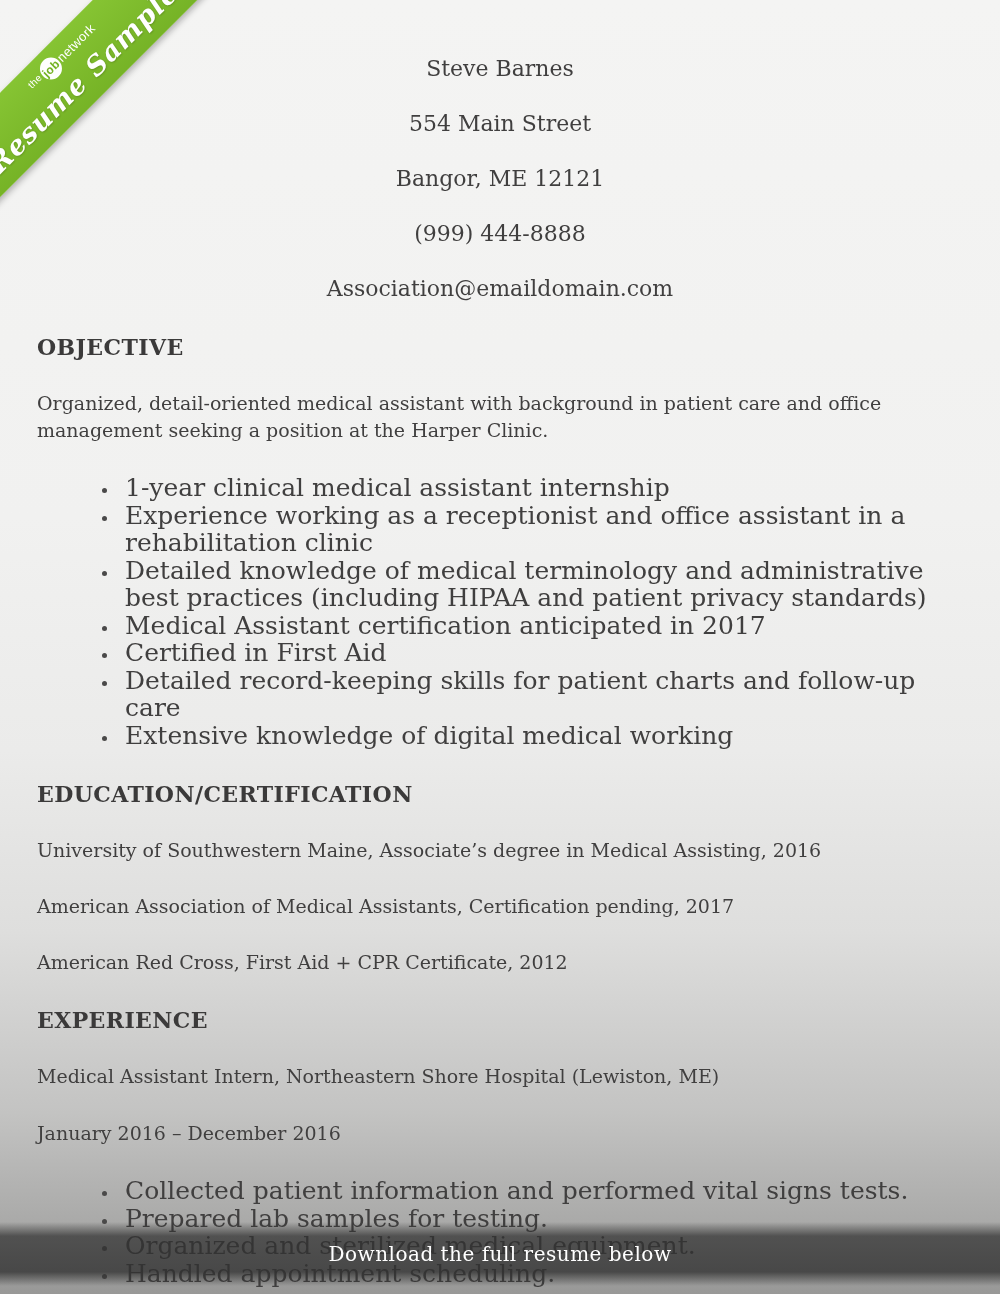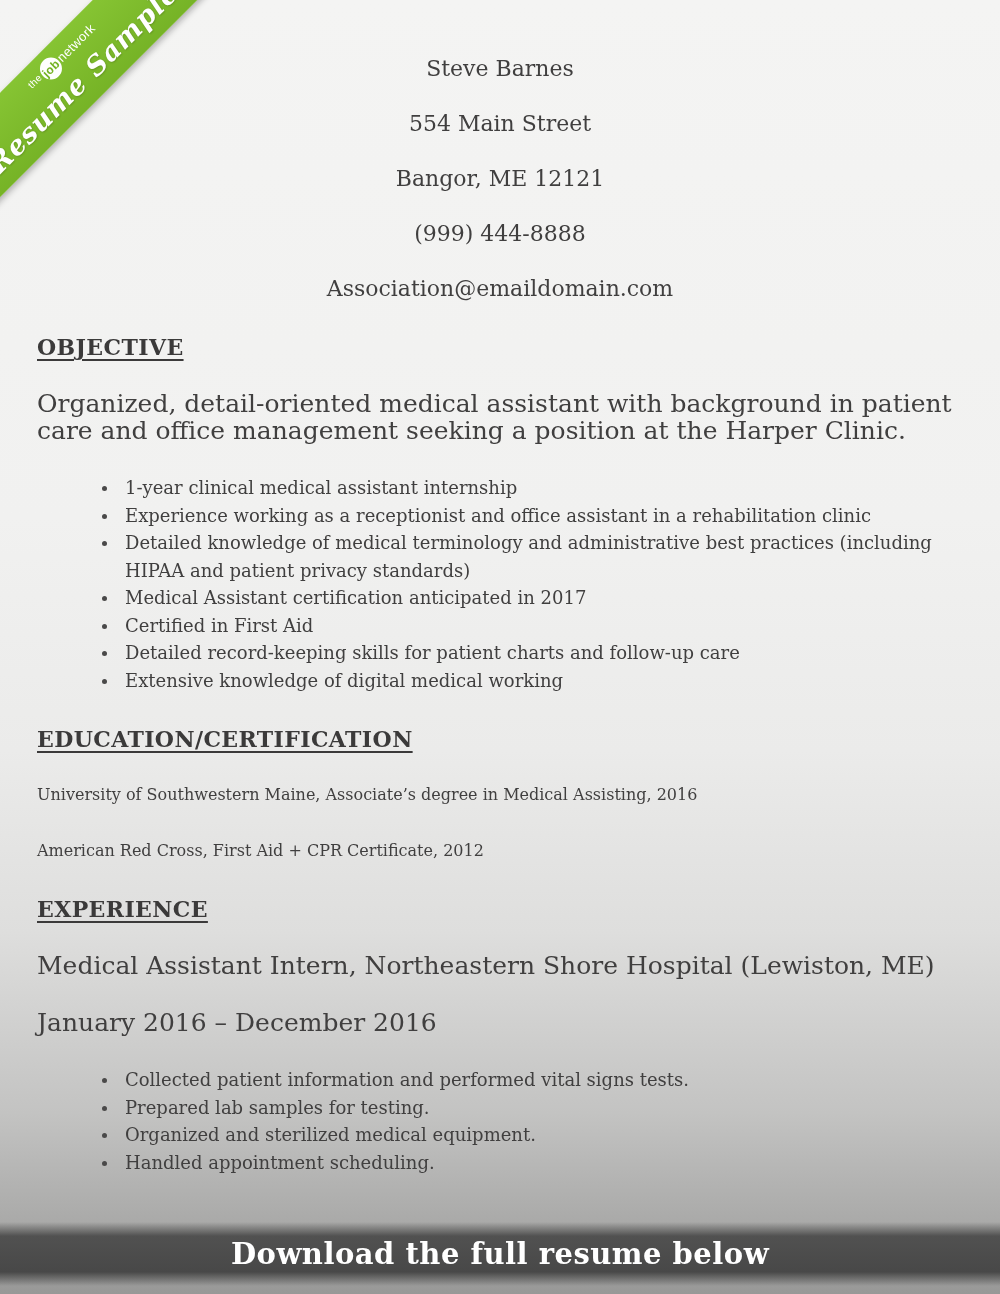--- a/index.html
+++ b/index.html
@@ -21,41 +21,40 @@
   .contact { text-align: center; font-size: 22px; }
   .contact p { margin: 0 0 29px 0; line-height: 26px; }
 
   
   h2 {
     font-size: 22px; line-height: 26px;
     margin: 32px 0 30px 0;
     font-weight: bold;
     color: #3b3a3a;
     letter-spacing: 0.4px;
-    text-decoration: underline;
     text-underline-offset: 4px;
     text-decoration-thickness: 2px;
   }
   h2.first { margin-top: 32px; }
 
   
   .body-text {
-    font-size: 25px; line-height: 27px;
+    font-size: 19px; line-height: 27px;
     margin: 0 0 30px 0;
   }
   .edu-list p {
-    font-size: 16px; line-height: 26px;
+    font-size: 19px; line-height: 26px;
     margin: 0 0 30px 0;
   }
 
   
   ul.bullets {
     margin: 11px 0 28px 0;
     padding-left: 82px;
-    font-size: 18px;
+    font-size: 25px;
   }
   ul.bullets li {
     line-height: 27.5px;
     padding-left: 6px;
   }
   ul.bullets li::marker { color: #4a4949; font-size: 16px; }
 
   
   .ribbon {
     position: absolute;
@@ -106,22 +105,22 @@
     background: linear-gradient(180deg,
       rgba(55,55,55,0) 0%,
       rgba(48,48,48,0.72) 22%,
       rgba(48,48,48,0.78) 78%,
       rgba(55,55,55,0) 100%);
     z-index: 6;
   }
   .download-overlay span {
     color: #ffffff;
     font-family: "DejaVu Serif", serif;
-    font-weight: bold;
-    font-size: 29px;
+    font-weight: normal;
+    font-size: 20px;
     letter-spacing: 0.5px;
     cursor: pointer;
   }
 </style>
 </head>
 <body>
 
 <div class="page">
 
   <div class="contact">
@@ -141,20 +140,21 @@
       <li>Detailed knowledge of medical terminology and administrative best practices (including HIPAA and patient privacy standards)</li>
       <li>Medical Assistant certification anticipated in 2017</li>
       <li>Certified in First Aid</li>
       <li>Detailed record-keeping skills for patient charts and follow-up care</li>
       <li>Extensive knowledge of digital medical working</li>
     </ul>
 
   <h2>EDUCATION/CERTIFICATION</h2>
   <div class="edu-list">
       <p>University of Southwestern Maine, Associate’s degree in Medical Assisting, 2016</p>
+      <p>American Association of Medical Assistants, Certification pending, 2017</p>
       <p>American Red Cross, First Aid + CPR Certificate, 2012</p>
     </div>
 
   <h2>EXPERIENCE</h2>
   <p class="body-text">Medical Assistant Intern, Northeastern Shore Hospital (Lewiston, ME)</p>
   <p class="body-text">January 2016 – December 2016</p>
   <ul class="bullets">
       <li>Collected patient information and performed vital signs tests.</li>
       <li>Prepared lab samples for testing.</li>
       <li>Organized and sterilized medical equipment.</li>

